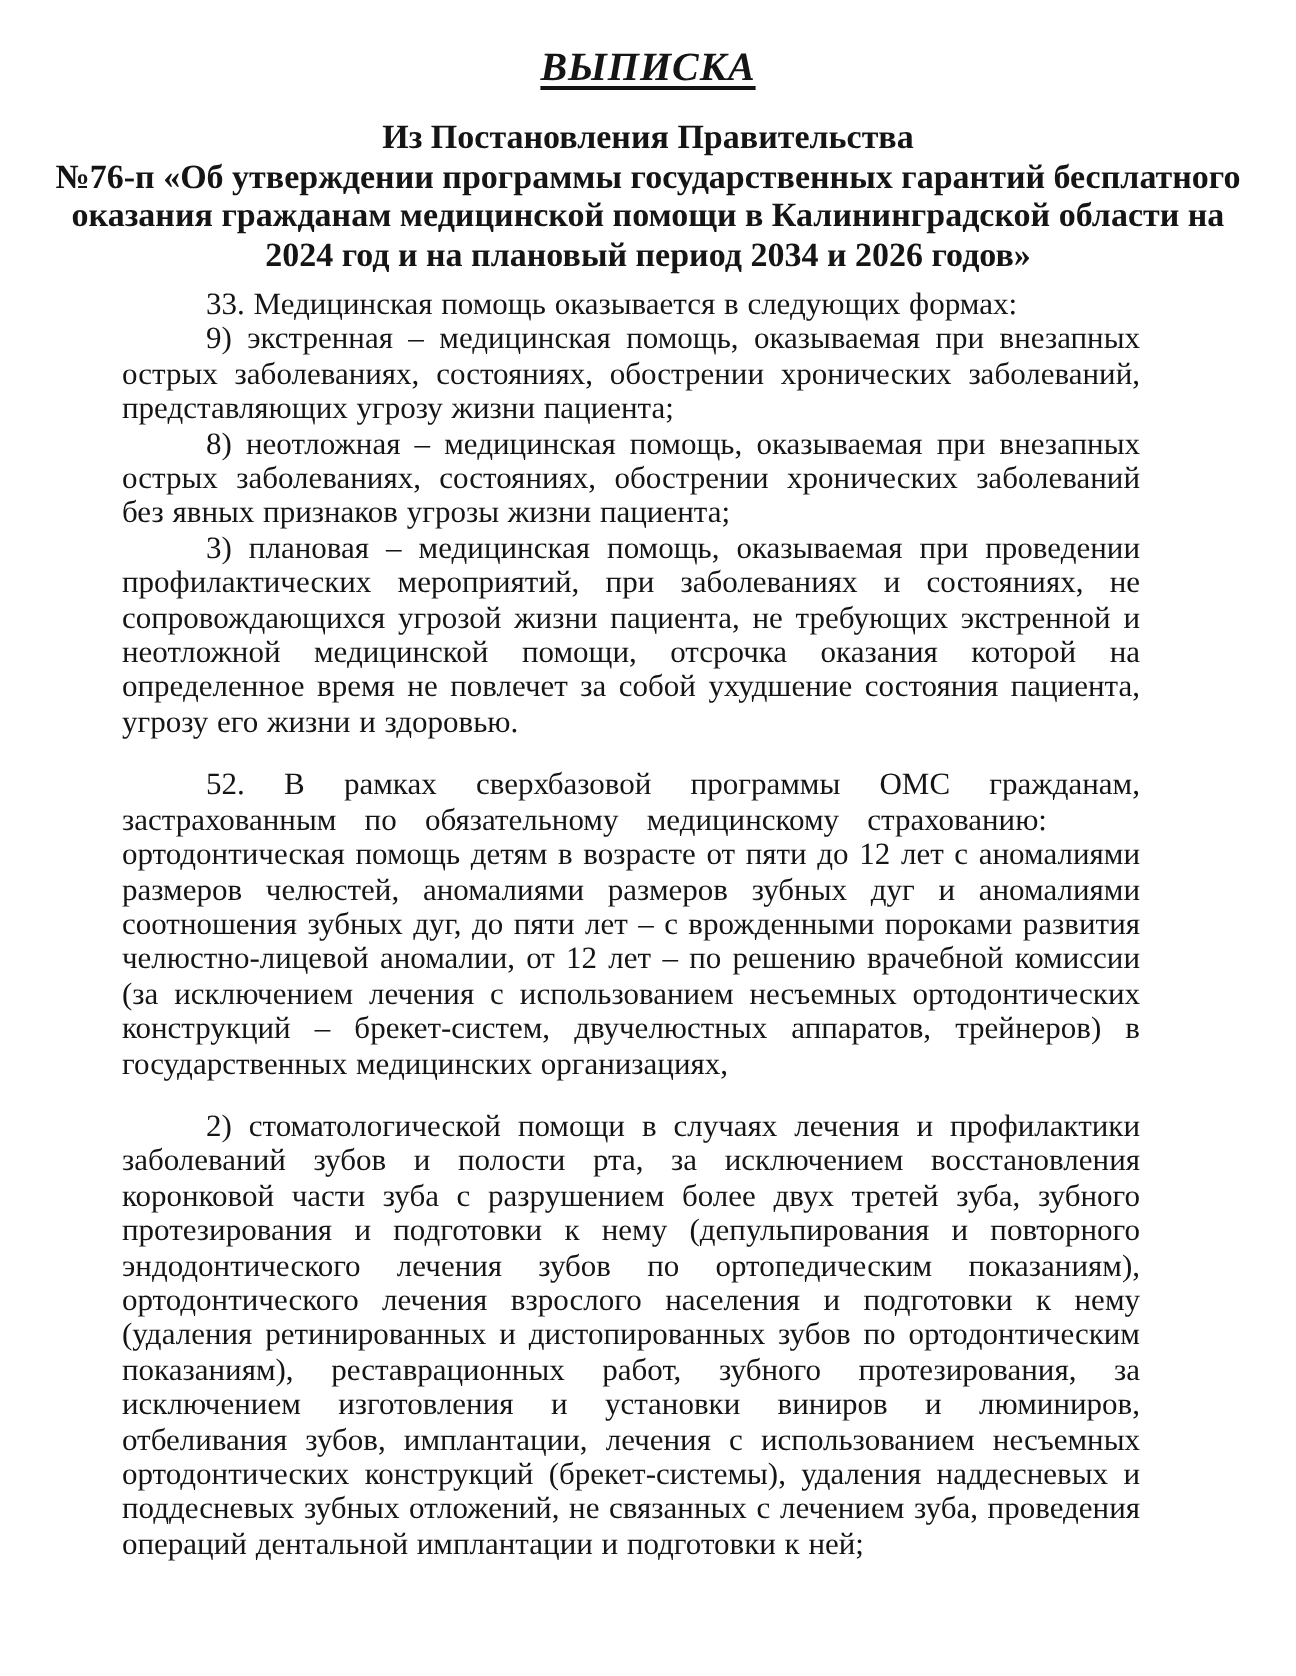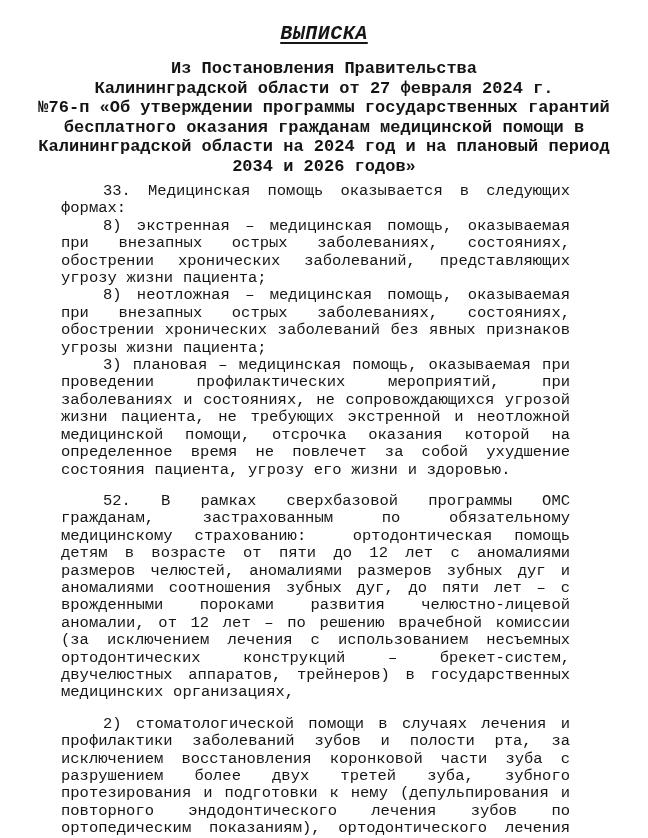--- a/index.html
+++ b/index.html
@@ -6,21 +6,21 @@
     margin: 0;
     padding: 0;
     background: #ffffff;
   }
   .page {
     position: relative;
     width: 648px;
     height: 838px;
     background: #ffffff;
     overflow: hidden;
-    font-family: Liberation Mono, monospace;
+    font-family: Liberation Serif, serif;
     color: #151515;
     box-sizing: border-box;
   }
   .doc-header {
     padding-top: 22px;
     text-align: center;
   }
   .doc-title {
     display: inline-block;
     font-size: 20px;
@@ -63,30 +63,29 @@
 </head>
 <body>
 
 <div class="page">
 
   <div class="doc-header">
     <span class="doc-title">ВЫПИСКА</span>
 
     <div class="doc-subtitle-block">
       <div class="subtitle-line">Из Постановления Правительства</div>
-      <div class="subtitle-line">Калининградской области от 27 февраля 2024 г.</div>
       <div class="subtitle-line">№76-п «Об утверждении программы государственных гарантий бесплатного оказания гражданам медицинской помощи в Калининградской области на 2024 год и на плановый период 2034 и 2026 годов»</div>
     </div>
   </div>
 
   <div class="doc-body">
 
     <div class="doc-section">
       <p>33. Медицинская помощь оказывается в следующих формах:</p>
-      <p>8) экстренная – медицинская помощь, оказываемая при внезапных острых заболеваниях, состояниях, обострении хронических заболеваний, представляющих угрозу жизни пациента;</p>
+      <p>9) экстренная – медицинская помощь, оказываемая при внезапных острых заболеваниях, состояниях, обострении хронических заболеваний, представляющих угрозу жизни пациента;</p>
       <p>8) неотложная – медицинская помощь, оказываемая при внезапных острых заболеваниях, состояниях, обострении хронических заболеваний без явных признаков угрозы жизни пациента;</p>
       <p>3) плановая – медицинская помощь, оказываемая при проведении профилактических мероприятий, при заболеваниях и состояниях, не сопровождающихся угрозой жизни пациента, не требующих экстренной и неотложной медицинской помощи, отсрочка оказания которой на определенное время не повлечет за собой ухудшение состояния пациента, угрозу его жизни и здоровью.</p>
     </div>
 
     <div class="doc-section">
       <p>52. В рамках сверхбазовой программы ОМС гражданам, застрахованным по обязательному медицинскому страхованию:   ортодонтическая помощь детям в возрасте от пяти до 12 лет с аномалиями размеров челюстей, аномалиями размеров зубных дуг и аномалиями соотношения зубных дуг, до пяти лет – с врожденными пороками развития челюстно-лицевой аномалии, от 12 лет – по решению врачебной комиссии (за исключением лечения с использованием несъемных ортодонтических конструкций – брекет-систем, двучелюстных аппаратов, трейнеров) в государственных медицинских организациях,</p>
     </div>
 
     <div class="doc-section">
       <p class="sub-gap">2) стоматологической помощи в случаях лечения и профилактики заболеваний зубов и полости рта, за исключением восстановления коронковой части зуба с разрушением более двух третей зуба, зубного протезирования и подготовки к нему (депульпирования и повторного эндодонтического лечения зубов по ортопедическим показаниям), ортодонтического лечения взрослого населения и подготовки к нему (удаления ретинированных и дистопированных зубов по ортодонтическим показаниям), реставрационных работ, зубного протезирования, за исключением изготовления и установки виниров и люминиров, отбеливания зубов, имплантации, лечения с использованием несъемных ортодонтических конструкций (брекет-системы), удаления наддесневых и поддесневых зубных отложений, не связанных с лечением зуба, проведения операций дентальной имплантации и подготовки к ней;</p>

